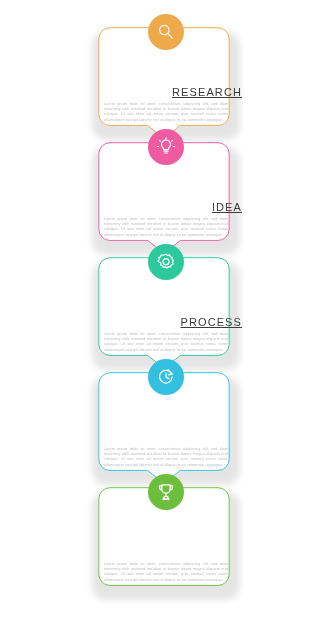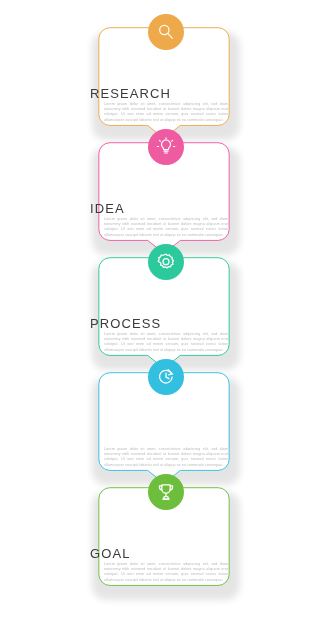--- a/index.html
+++ b/index.html
@@ -65,26 +65,27 @@
     width: 20px;
     height: 20px;
     display: block;
   }
 
   .step-title {
     position: absolute;
     top: 58px;
     left: 0;
     right: 0;
-    text-align: left;
-    font-size: 13px;
+    text-align: right;
+    font-size: 11px;
     letter-spacing: 1.1px;
     color: #3b3b3b;
     font-weight: 400;
     z-index: 3;
+    text-decoration: underline;
   }
 
   .step-desc {
     position: absolute;
     top: 74px;
     left: 14px;
     right: 14px;
     font-size: 3.6px;
     line-height: 5.2px;
     color: #b9b9bc;
@@ -200,17 +201,16 @@
             <svg viewBox="0 0 24 24" fill="none" stroke="#ffffff" stroke-width="1.5" stroke-linecap="round" stroke-linejoin="round">
               <path d="M7 3.4h10v5.1a5 5 0 0 1-10 0z"></path>
               <path d="M7 4.6H4.2v1.7c0 2 1.3 3.2 2.9 3.4"></path>
               <path d="M17 4.6h2.8v1.7c0 2-1.3 3.2-2.9 3.4"></path>
               <line x1="12" y1="13.5" x2="12" y2="17.2"></line>
               <path d="M8.9 20.6c0-1.9 1.4-3.4 3.1-3.4s3.1 1.5 3.1 3.4z"></path>
               <line x1="8.3" y1="20.6" x2="15.7" y2="20.6"></line>
             </svg>
           </span>
         </div>
-        <div class="step-title">GOAL</div>
         <div class="step-desc">Lorem ipsum dolor sit amet, consectetuer adipiscing elit, sed diam nonummy nibh euismod tincidunt ut laoreet dolore magna aliquam erat volutpat. Ut wisi enim ad minim veniam, quis nostrud exerci tation ullamcorper suscipit lobortis nisl ut aliquip ex ea commodo consequat.</div>
       </div>
     </div>
   </div>
 
 </body></html>

